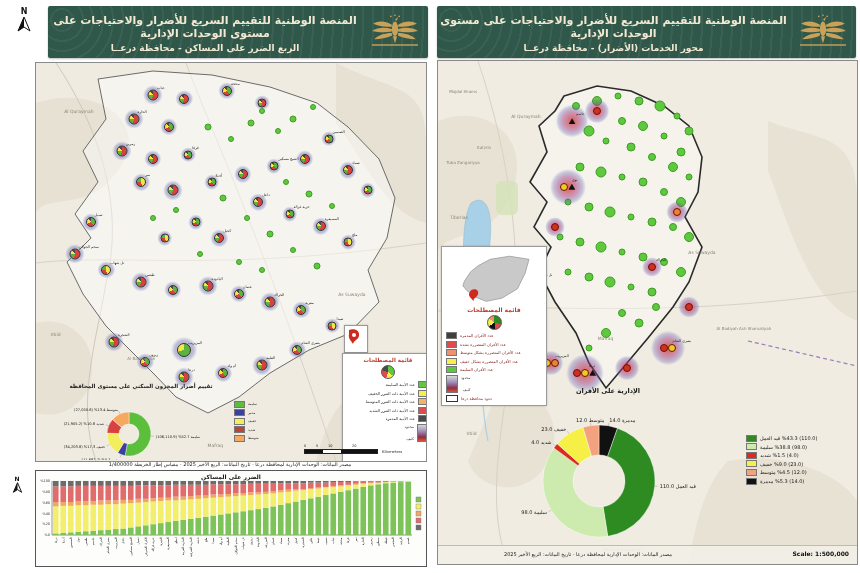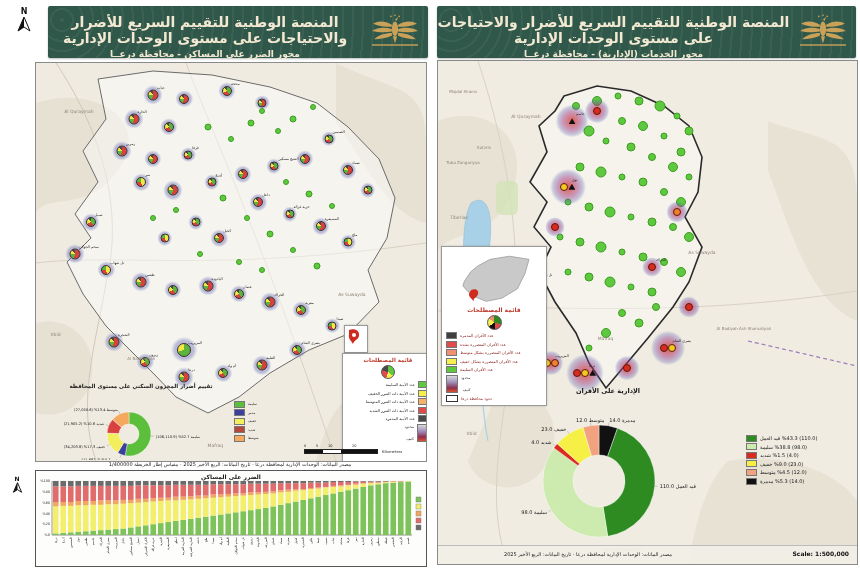--- a/index.html
+++ b/index.html
@@ -2,21 +2,21 @@
 <html><head>
 <meta charset="utf-8">
 <style>
   html,body{margin:0;padding:0;background:#fff;}
   #page{position:relative;width:860px;height:573px;background:#ffffff;overflow:hidden;
         font-family:"DejaVu Sans","Liberation Sans",sans-serif;}
   .hdr{position:absolute;height:52px;background:#30584a;border-radius:2px;color:#f3e9d2;
        background-image:repeating-radial-gradient(circle at 14px 14px, rgba(255,255,255,0.05) 0 2px, transparent 2px 10px);
        box-shadow:0 1px 2px rgba(0,0,0,0.25);}
   .hdr .titles{position:absolute;top:8px;left:0;right:66px;text-align:center;direction:rtl;}
-  .hdr .t1{font-size:14px;font-weight:bold;letter-spacing:0;}
+  .hdr .t1{font-size:11px;font-weight:bold;letter-spacing:0;}
   .hdr .t2{font-size:9px;font-weight:bold;margin-top:3px;}
   .hdr .emblem{position:absolute;right:8px;top:4px;width:50px;height:44px;}
   .emblem-sub{position:absolute;right:10px;top:38px;width:46px;height:2px;background:#c9a158;opacity:.7;}
   .mapframe{position:absolute;background:#efebe0;border:1px solid #8a8a8a;overflow:hidden;}
   .basemap{position:absolute;inset:0;}
   .maplabel{position:absolute;color:#8d8676;white-space:nowrap;transform:translate(-50%,-50%);}
   .halo{position:absolute;transform:translate(-50%,-50%);border-radius:50%;
         background:radial-gradient(closest-side, rgba(186,60,120,0.50), rgba(98,110,185,0.42) 55%, rgba(98,110,185,0) 78%);}
   .heat{position:absolute;transform:translate(-50%,-50%);border-radius:50%;
         background:radial-gradient(closest-side, rgba(214,38,28,0.72), rgba(150,62,140,0.48) 48%, rgba(95,105,180,0.32) 68%, rgba(95,105,180,0) 82%);}
@@ -51,21 +51,21 @@
     <div style="font-size:8px;font-weight:bold;">N</div>
     <svg width="16" height="16" viewBox="0 0 16 16" style="display:block;margin:0 auto;">
       <polygon points="8,1 14,15 8,11 2,15" fill="none" stroke="#111" stroke-width="1"></polygon>
       <polygon points="8,1 8,11 2,15" fill="#111"></polygon>
     </svg>
   </div>
 
   <div class="hdr" style="left:48px;top:6px;width:380px;">
     <div class="titles">
       <div class="t1">المنصة الوطنية للتقييم السريع للأضرار والاحتياجات على مستوى الوحدات الإدارية</div>
-      <div class="t2">محور الضرر على المساكن - محافظة درعــا</div>
+      <div class="t2">الربع الضرر على المساكن - محافظة درعــا</div>
     </div>
     <svg class="emblem" viewBox="0 0 48 36">
       <g fill="#c9a158">
         <circle cx="20" cy="3" r="0.8"></circle>
           <circle cx="24" cy="2" r="0.8"></circle>
           <circle cx="28" cy="3" r="0.8"></circle>
         <ellipse cx="24" cy="15" rx="3" ry="7"></ellipse>
         <path d="M24 6 l3 -2.5 l-1.5 4 z"></path>
         <path d="M21 11 C14 7 8 7 3 10 C8 12.5 14 13 21 13 Z"></path>
         <path d="M21 15 C13 13 7 14 2 17 C8 18.5 15 18.5 21 17.5 Z"></path>
@@ -75,21 +75,21 @@
         <path d="M27 19 C34 19 40 21 44 25 C38 25 32 23.5 27 21.5 Z"></path>
         <path d="M22 22 h4 l-2 7 z"></path>
       </g>
     </svg>
     <div class="emblem-sub"></div>
   </div>
 
   <div class="hdr" style="left:437px;top:6px;width:419px;">
     <div class="titles">
       <div class="t1">المنصة الوطنية للتقييم السريع للأضرار والاحتياجات على مستوى الوحدات الإدارية</div>
-      <div class="t2">محور الخدمات (الإدارية) - محافظة درعــا</div>
+      <div class="t2">محور الخدمات (الأضرار) - محافظة درعــا</div>
     </div>
     <svg class="emblem" viewBox="0 0 48 36">
       <g fill="#c9a158">
         <circle cx="20" cy="3" r="0.8"></circle>
           <circle cx="24" cy="2" r="0.8"></circle>
           <circle cx="28" cy="3" r="0.8"></circle>
         <ellipse cx="24" cy="15" rx="3" ry="7"></ellipse>
         <path d="M24 6 l3 -2.5 l-1.5 4 z"></path>
         <path d="M21 11 C14 7 8 7 3 10 C8 12.5 14 13 21 13 Z"></path>
         <path d="M21 15 C13 13 7 14 2 17 C8 18.5 15 18.5 21 17.5 Z"></path>

